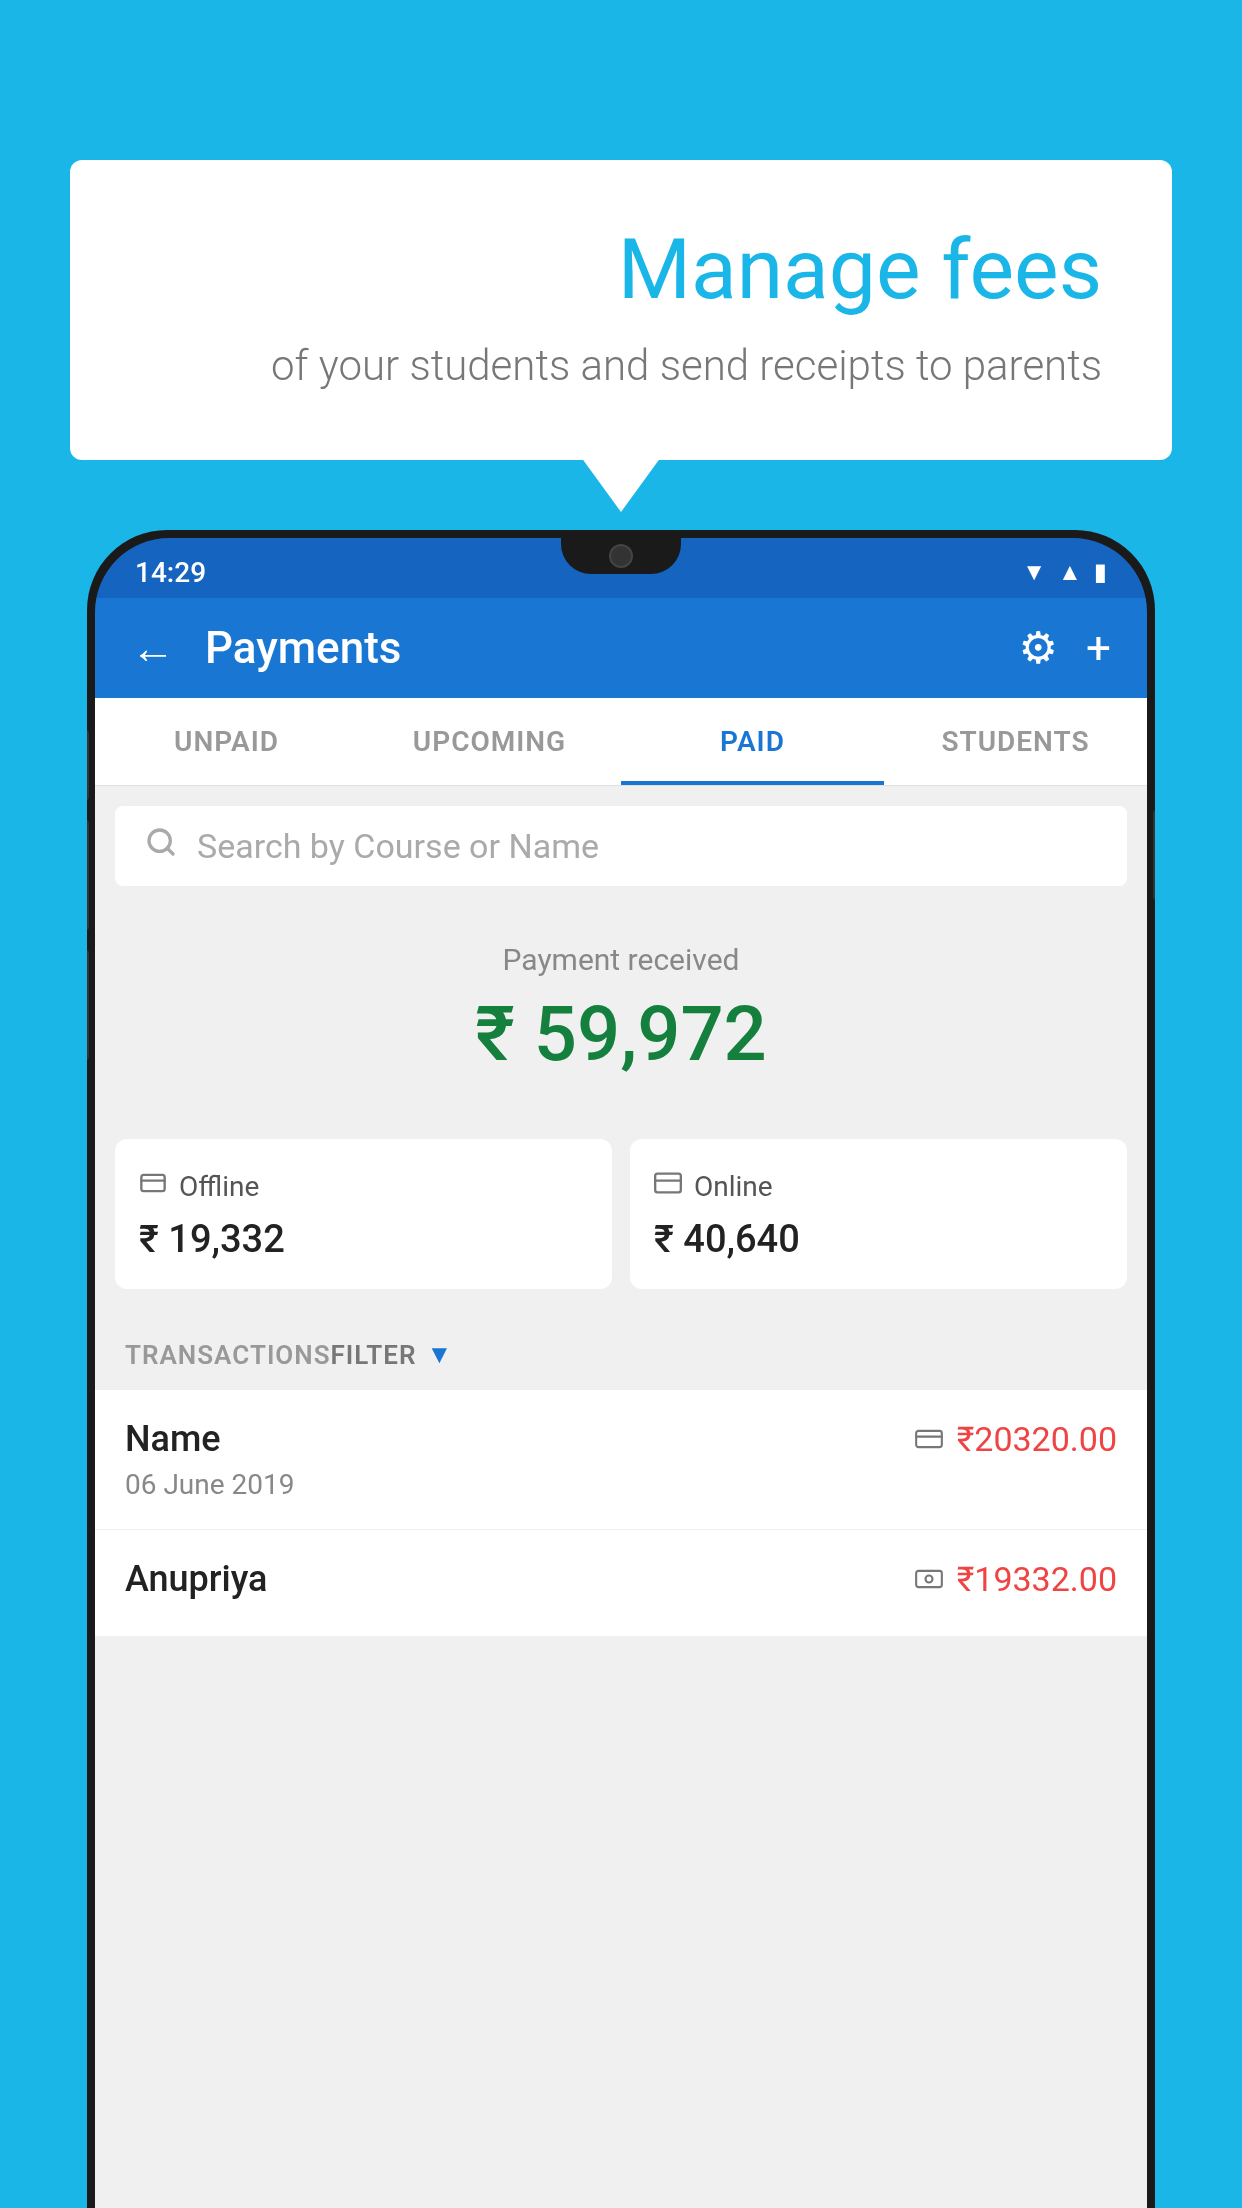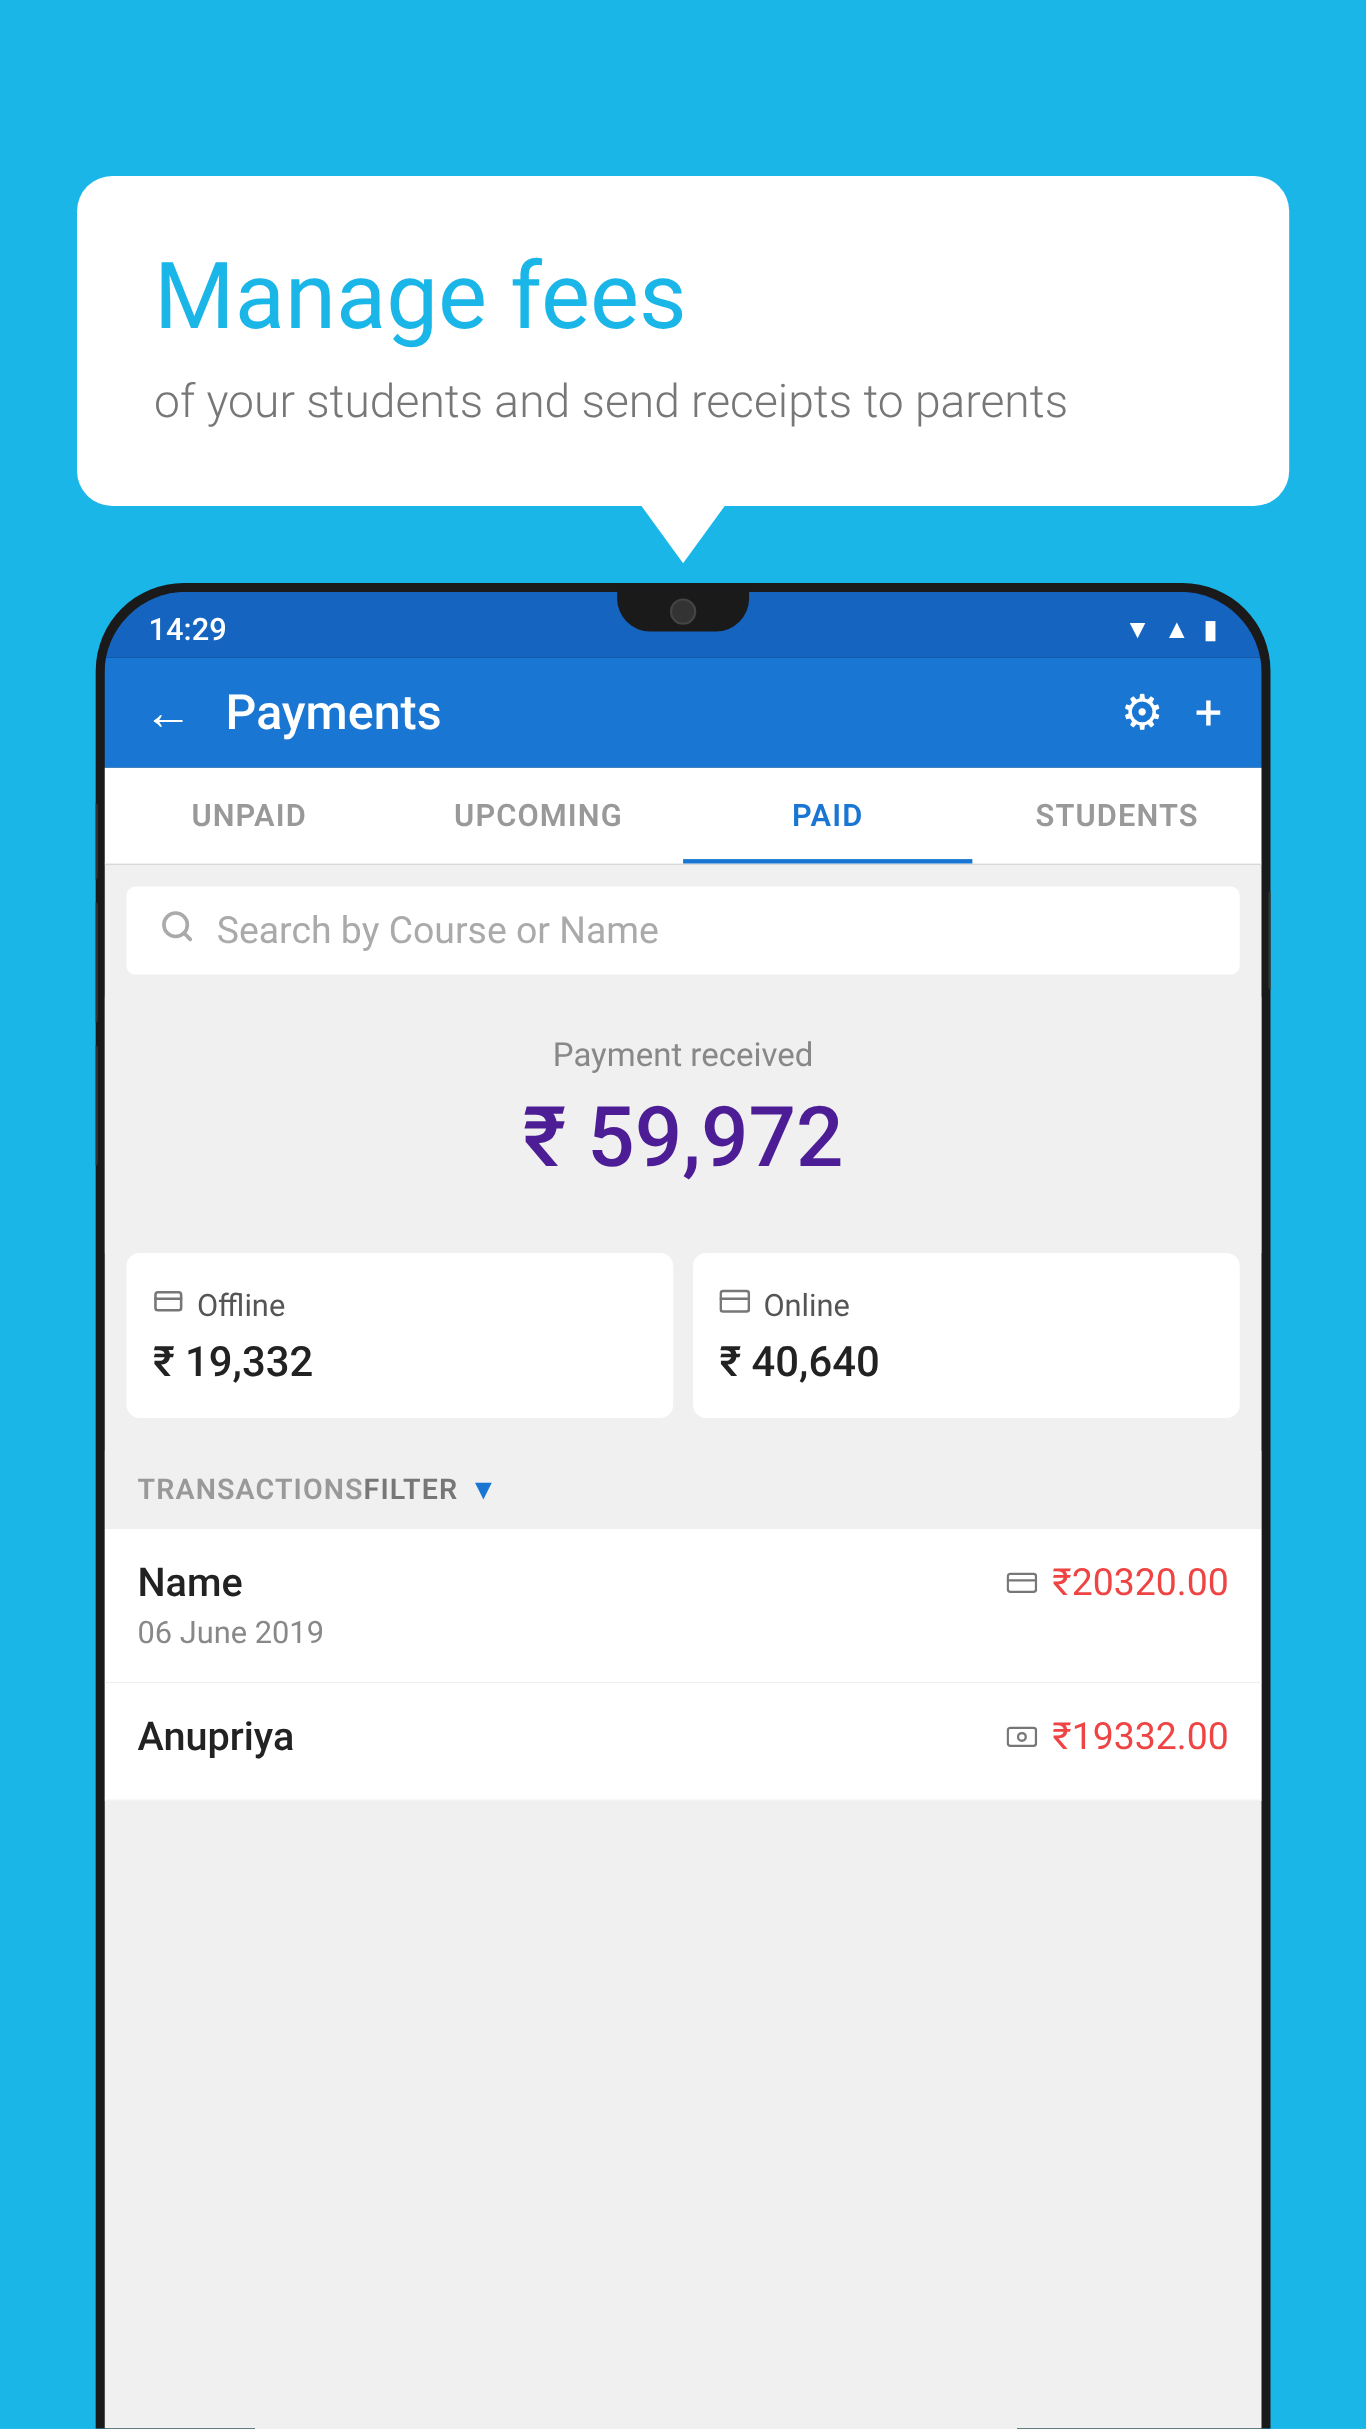--- a/index.html
+++ b/index.html
@@ -16,23 +16,23 @@
     
     .speech-bubble-container {
       position: absolute;
       top: 160px;
       left: 70px;
       right: 70px;
     }
 
     .speech-bubble {
       background: white;
-      border-radius: 32px;
+      border-radius: 12px;
       padding: 60px 70px 70px;
-      text-align: left;
+      text-align: right;
       position: relative;
     }
 
     .speech-bubble::after {
       content: '';
       position: absolute;
       bottom: -52px;
       left: 50%;
       transform: translateX(-50%);
       width: 0;
@@ -237,21 +237,21 @@
 
     .payment-received-label {
       color: #888;
       font-size: 30px;
       margin-bottom: 12px;
     }
 
     .payment-amount {
       font-size: 76px;
       font-weight: 500;
-      color: #4c1d95;
+      color: #15803d;
       margin-bottom: 30px;
     }
 
     
     .payment-cards {
       display: flex;
       gap: 18px;
       margin: 0 20px 30px;
     }
 

